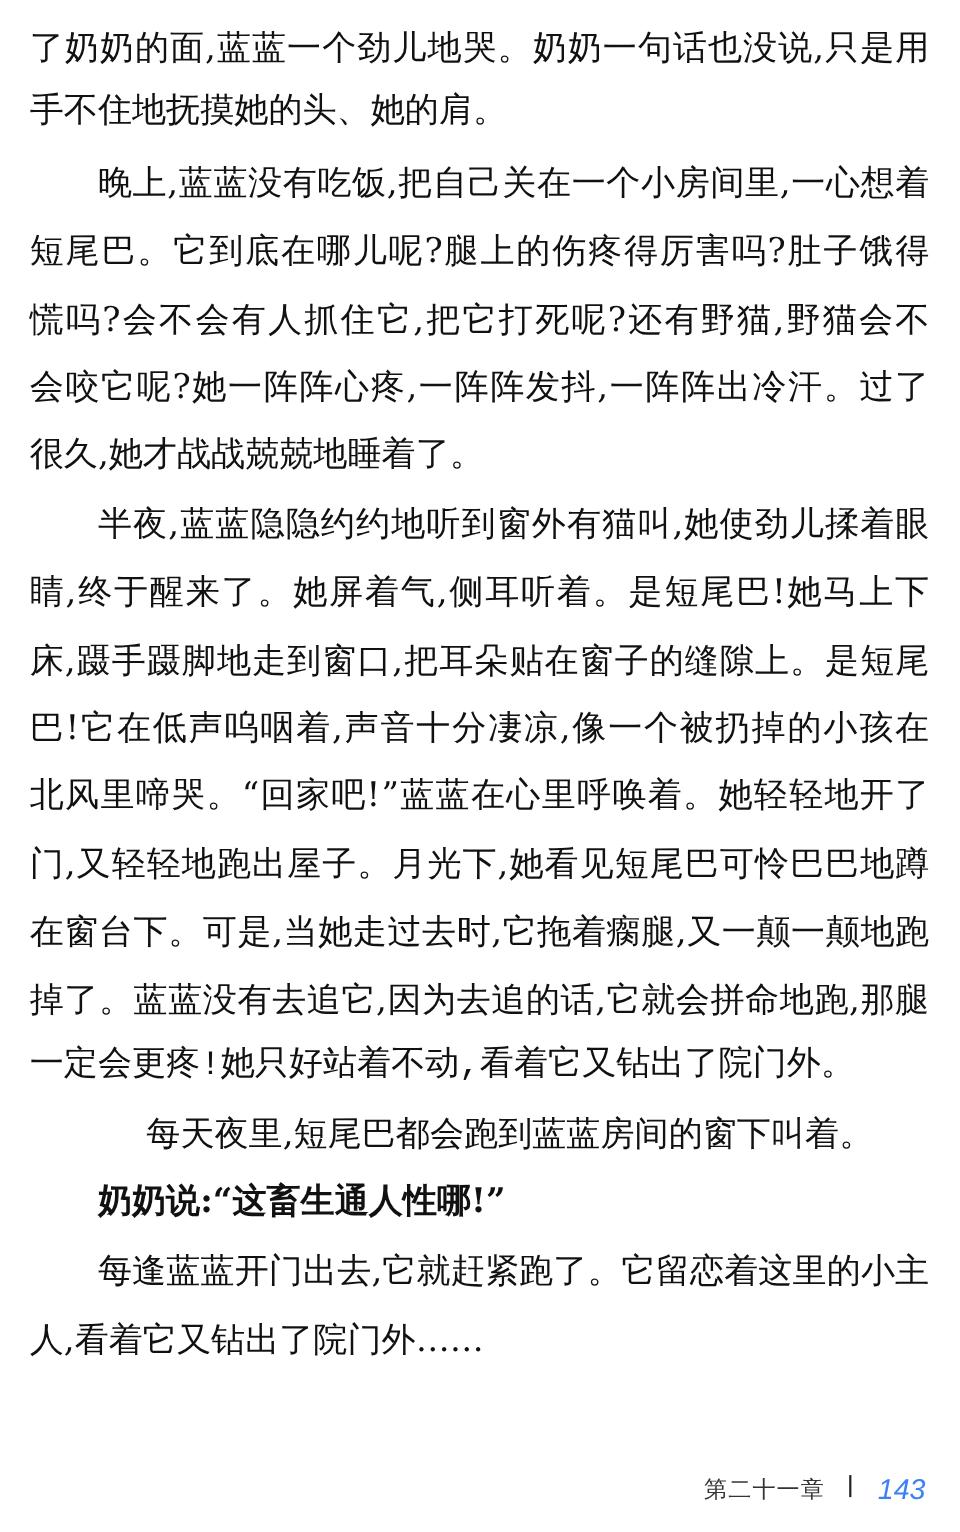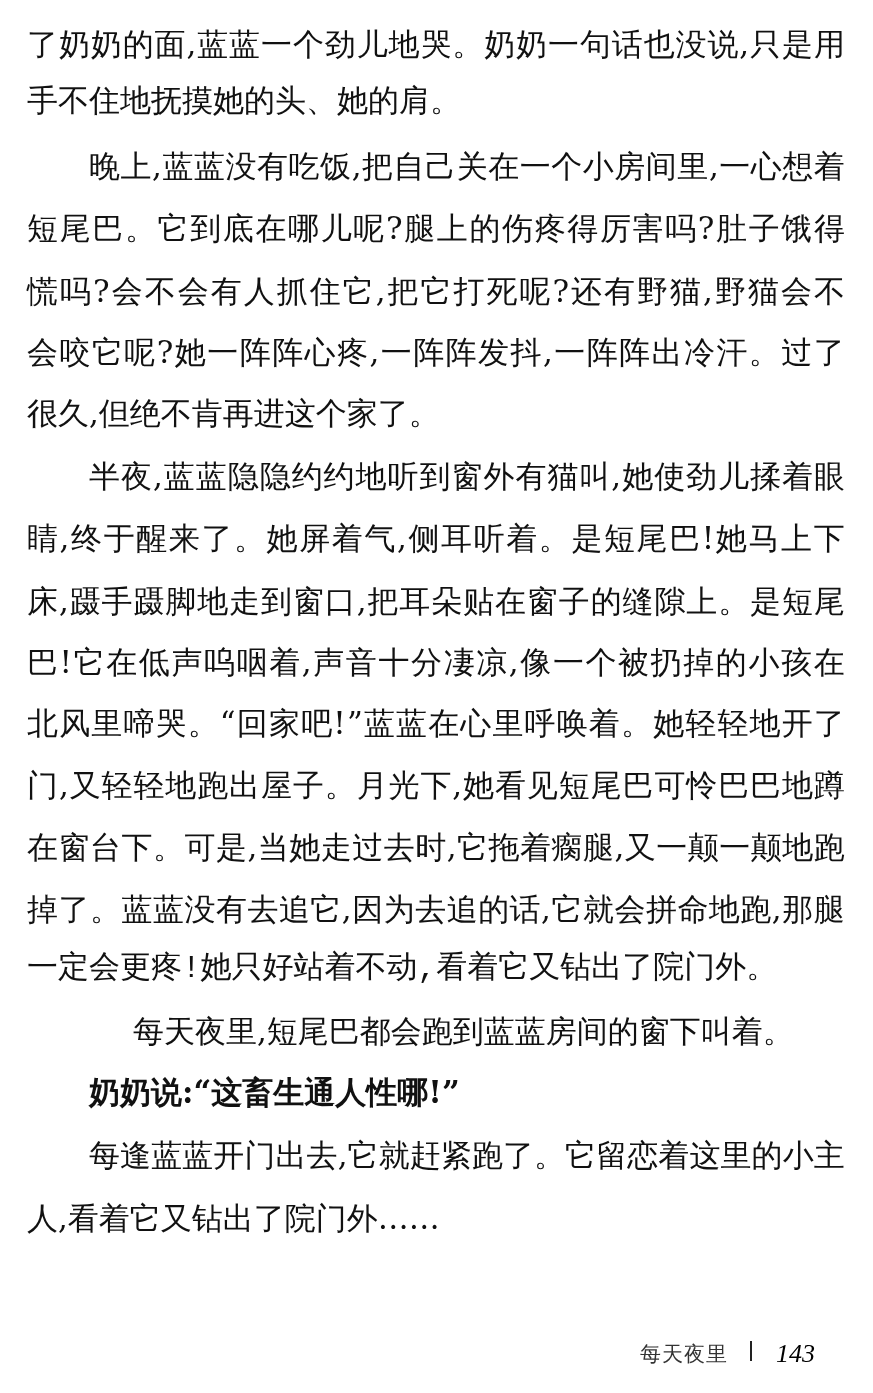--- a/index.html
+++ b/index.html
@@ -59,24 +59,24 @@
       display: inline-block;
       width: 2px;
       height: 20px;
       background: #222222;
       margin-left: 22px;
       margin-right: 24px;
       position: relative;
       top: -3px;
     }
     .footer-page {
-      font-family: Liberation Serif, serif;
+      font-family: Liberation Sans, sans-serif;
       font-style: italic;
       font-size: 26px;
-      color: #000000;
+      color: #3b82f6;
     }
   </style>
 </head>
 <body>
 
 <div class="page">
   <div id="text-body">
       <div class="line" style="top: 24px; display: flex; justify-content: space-between;">
         <span>了</span>
         <span>奶</span>
@@ -214,21 +214,21 @@
         <span>一</span>
         <span>阵</span>
         <span>阵</span>
         <span>出</span>
         <span>冷</span>
         <span>汗</span>
         <span>。</span>
         <span>过</span>
         <span>了</span>
       </div>
-      <div class="line last" style="top: 393px;">很久,但绝不肯再进这个家了。</div>
+      <div class="line last" style="top: 393px;">很久,她才战战兢兢地睡着了。</div>
       <div class="line indent" style="top: 456px; display: flex; justify-content: space-between;">
         <span>半</span>
         <span>夜</span>
         <span>,</span>
         <span>蓝</span>
         <span>蓝</span>
         <span>隐</span>
         <span>隐</span>
         <span>约</span>
         <span>约</span>
@@ -481,17 +481,17 @@
         <span>这</span>
         <span>里</span>
         <span>的</span>
         <span>小</span>
         <span>主</span>
       </div>
       <div class="line last" style="top: 1198px;">人,看着它又钻出了院门外……</div>
     </div>
 
   <div class="footer">
-    <span class="footer-chapter">每天夜里</span>
+    <span class="footer-chapter">第二十一章</span>
     <span class="footer-sep"></span>
     <span class="footer-page">143</span>
   </div>
 </div>
 
 </body></html>

